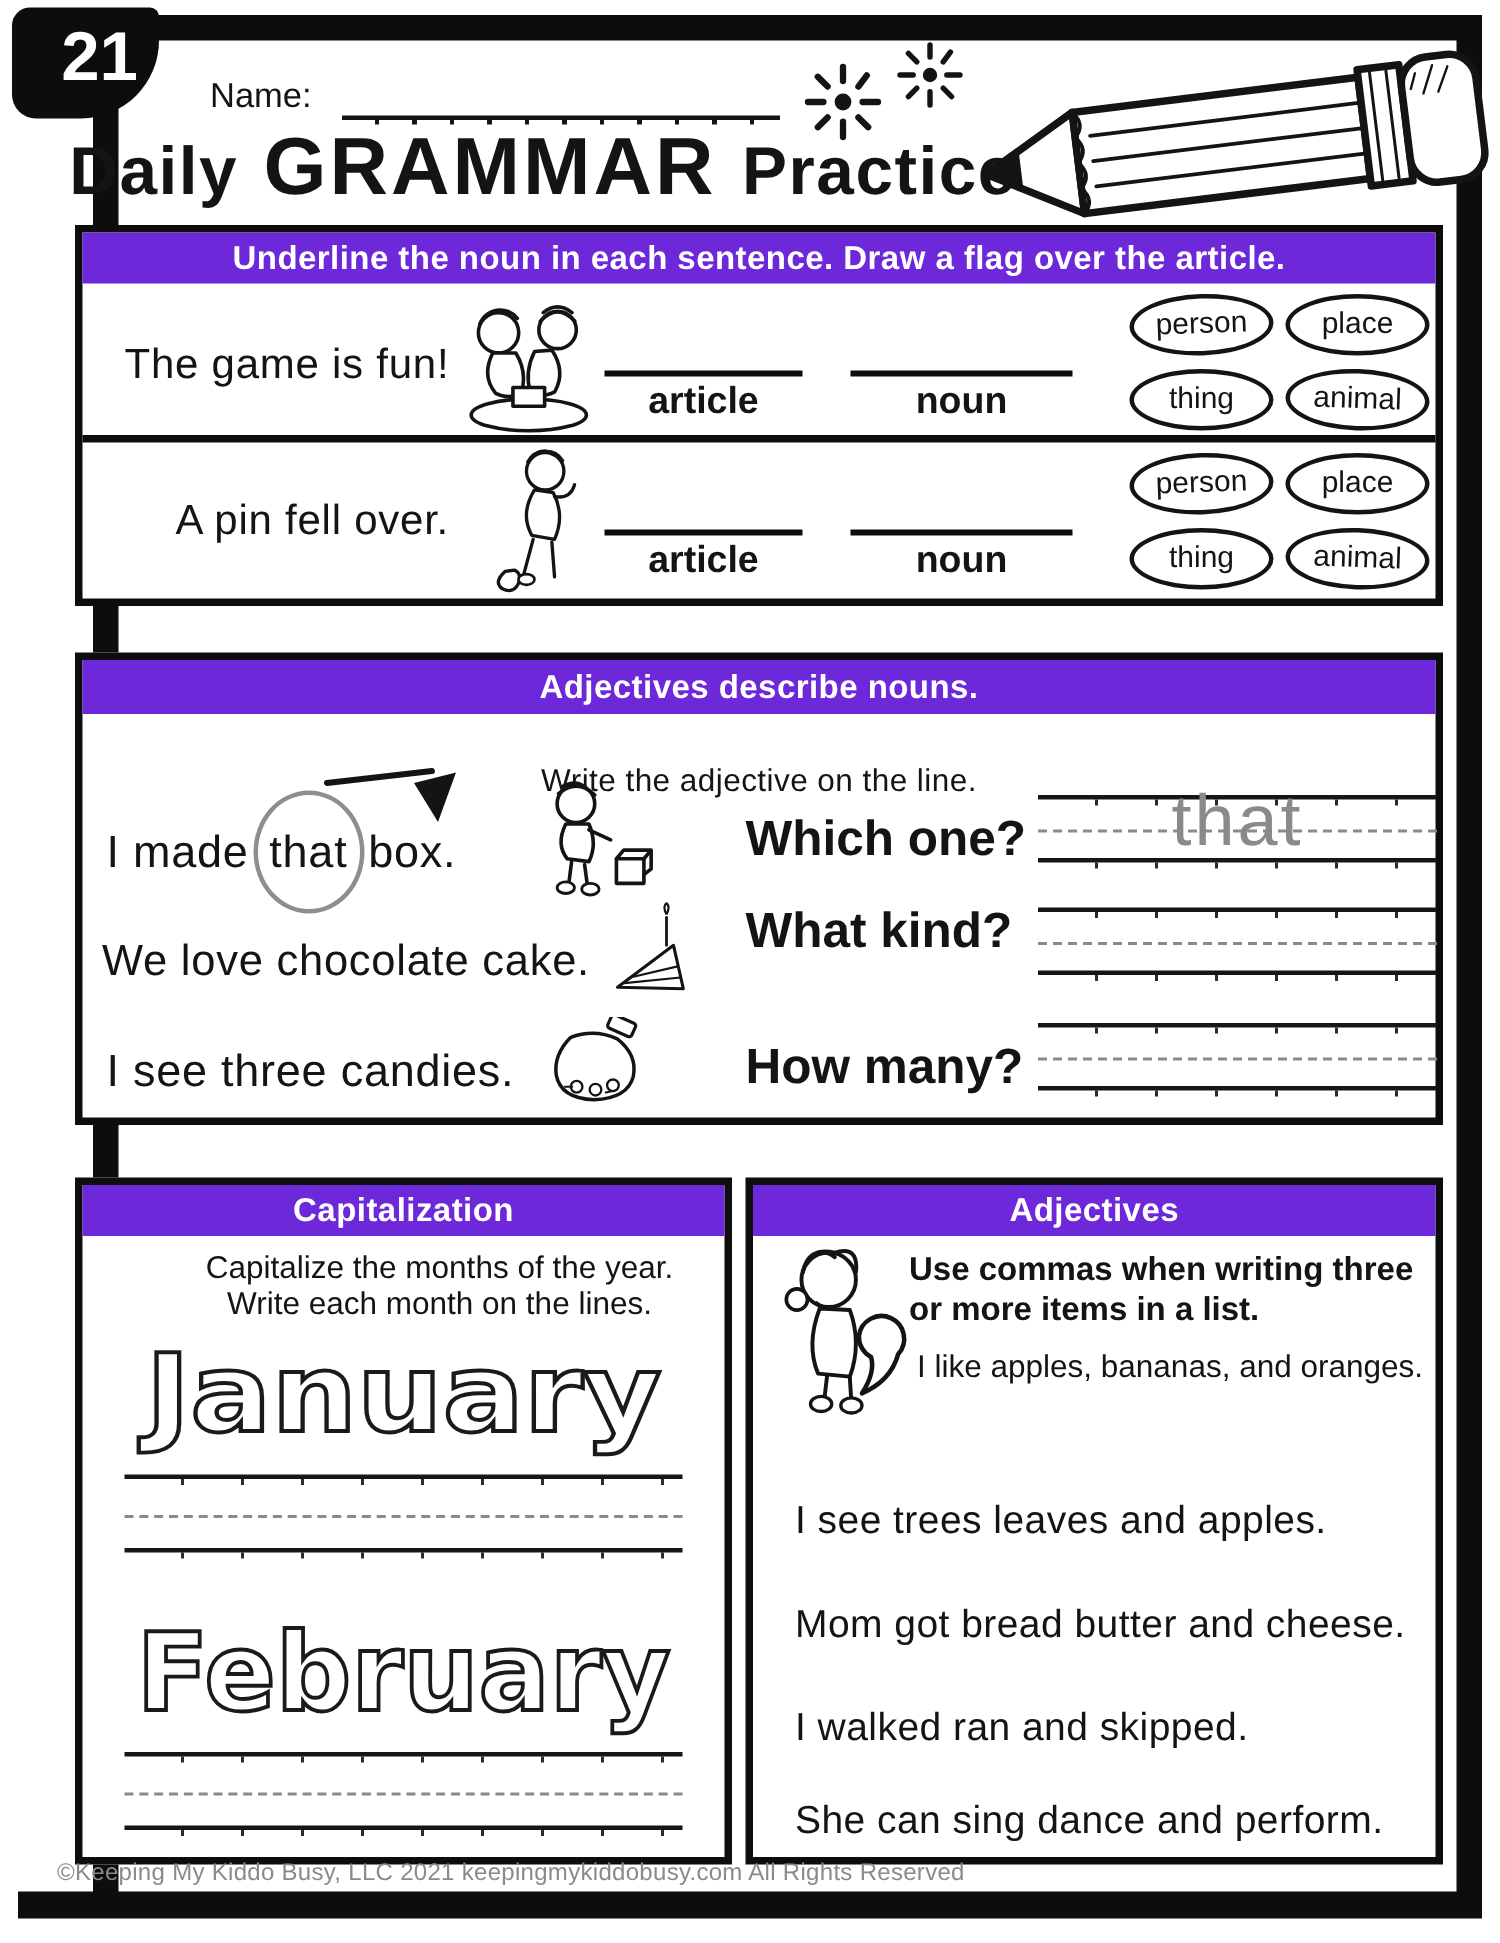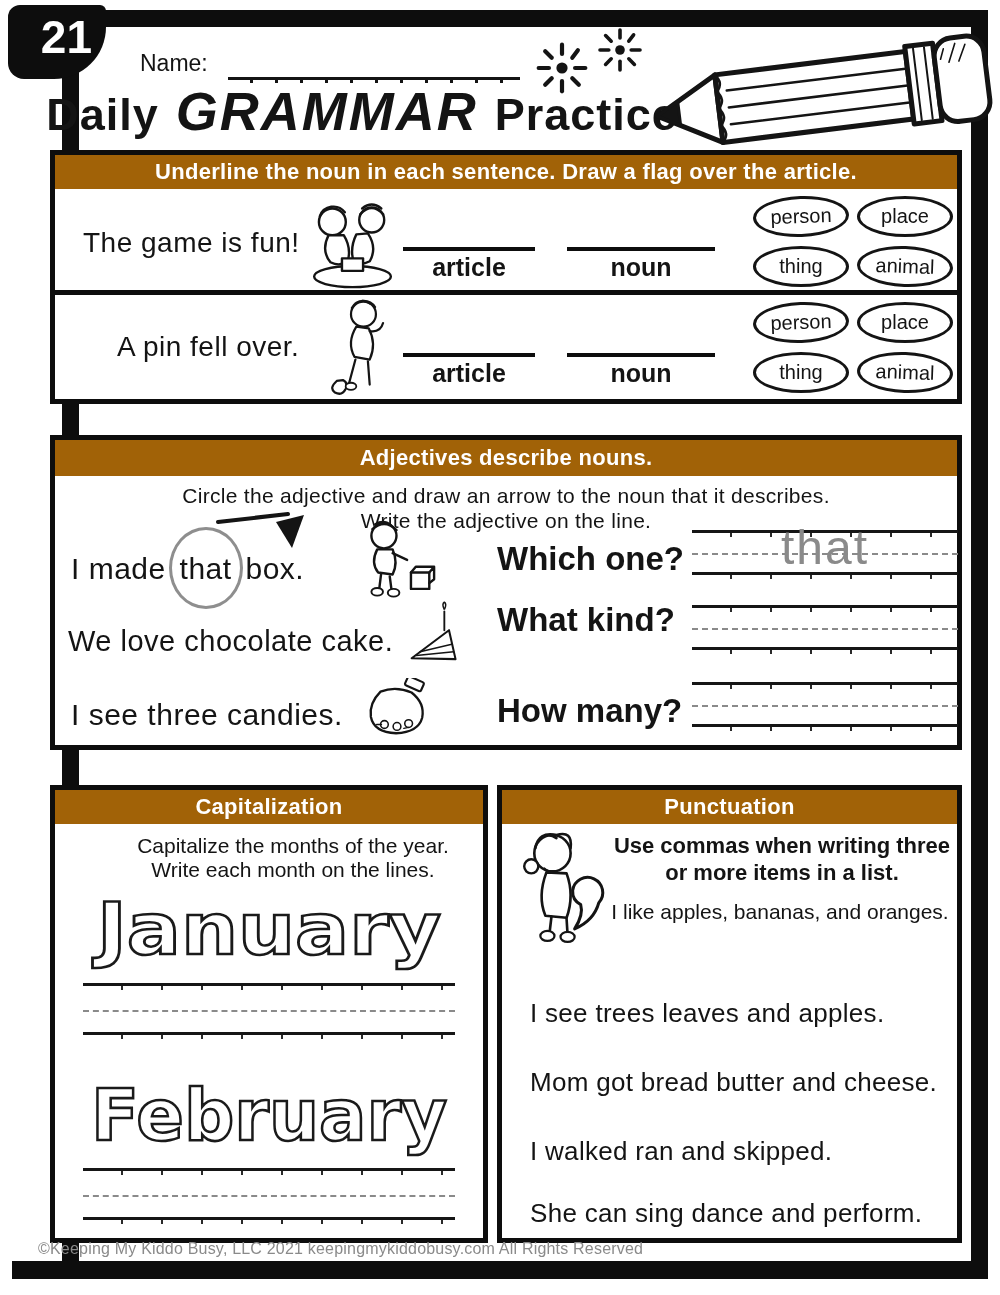--- a/index.html
+++ b/index.html
@@ -17,28 +17,28 @@
 
   
   .name-row { position:absolute; left:140px; top:50px; font-size:23px; }
   .name-line { position:absolute; left:228px; top:77px; width:292px; height:6px;
                border-top:3px solid #141414;
                background-image:repeating-linear-gradient(90deg, transparent 0 22px, #141414 22px 25px);
                background-size:100% 5px; background-repeat:no-repeat; }
   .title { position:absolute; left:58px; top:80px; width:608px; display:flex; justify-content:center;
            align-items:baseline; gap:17px; white-space:nowrap; }
   .title .t1 { font-size:45px; font-weight:bold; letter-spacing:1px; }
-  .title .t2 { font-size:54px; font-weight:bold; letter-spacing:2px;font-style:italic; }
+  .title .t2 { font-size:54px; font-weight:bold; letter-spacing:2px; }
   .title .t3 { font-size:45px; font-weight:bold; letter-spacing:1px; }
   .sun { position:absolute; z-index:4; }
   .pencil { position:absolute; left:648px; top:26px; width:348px; height:138px; transform:rotate(-7deg); z-index:6; }
 
   
   .sec { position:absolute; background:#fff; border:5px solid #0d0d0d; }
-  .sec-header { background:#a16207; color:#fff; font-weight:bold; text-align:center;
+  .sec-header { background:#6d28d9; color:#fff; font-weight:bold; text-align:center;
                 font-size:22px; line-height:34px; height:34px; letter-spacing:.3px; }
   .hw-solid { height:7px; border-top:3px solid #161616;
               background-image:repeating-linear-gradient(90deg, transparent 0 38px, #2a2a2a 38px 40px);
               background-size:100% 6px; background-repeat:no-repeat; }
   .hw-dashed { height:2px; border-top:2px dashed #8a8a8a; }
 
   
   .sec1 { left:50px; top:150px; width:912px; height:254px; }
   .noun-row { position:relative; height:106px; }
   .noun-row.first { border-bottom:5px solid #0d0d0d; }
@@ -68,21 +68,21 @@
   .hw-answer { position:absolute; left:0; width:100%; top:-10px; text-align:center;
                font-size:48px; color:#8a8a8a; letter-spacing:2px; z-index:2; }
 
   
   .sec3a { left:50px; top:785px; width:438px; height:458px; }
   .sec3b { left:497px; top:785px; width:465px; height:458px; }
   .cap-inst { position:absolute; left:0; width:100%; text-align:center; font-size:21px;padding-left:48px; }
   .month-svg { position:absolute; left:24px; }
   .cap-lines { position:absolute; left:28px; width:372px; }
   .cap-lines .gap1 { height:20px; } .cap-lines .gap2 { height:20px; }
-  .punct-rule { position:absolute; left:104px; top:42px; width:352px; text-align:center;
+  .punct-rule { position:absolute; left:104px; top:42px; width:352px; 
                 font-size:22px; font-weight:bold; line-height:27px; }
   .punct-example { position:absolute; left:100px; top:110px; width:356px; text-align:center; font-size:21px; }
   .your-turn { position:absolute; left:24px; top:148px; font-size:33px; font-weight:bold; }
   .punct-sentence { position:absolute; left:28px; font-size:26px; letter-spacing:.3px; white-space:nowrap; }
 
   .footer { position:absolute; left:38px; top:1240px; font-size:16px; color:#8a8a8a; letter-spacing:.2px; }
 
   svg .ln { stroke:#141414; fill:none; stroke-linecap:round; stroke-linejoin:round; }
   svg .fl { stroke:#141414; fill:#fff; stroke-linejoin:round; }
 </style>
@@ -204,21 +204,20 @@
         <div class="oval">person</div>
         <div class="oval">place</div>
         <div class="oval">thing</div>
         <div class="oval">animal</div>
       </div>
     </div>
   </div>
 
   <div class="sec sec2">
     <div class="sec-header" style="height:36px; line-height:36px;">Adjectives describe nouns.</div>
-    <div class="inst" style="top:44px;">Circle the adjective and draw an arrow to the noun that it describes.</div>
     <div class="inst" style="top:69px;">Write the adjective on the line.</div>
 
     <div class="adj-sentence" style="left:16px; top:112px;">
       <span>I made</span>
       <span class="circle-word">
         <span class="ring"></span>
         <span>that</span>
         <svg class="arrow-svg" viewBox="0 0 112 56">
           <path class="ln" d="M4 20 L74 12" stroke-width="4"></path>
           <polygon points="62,20 90,13 78,46" fill="#141414"></polygon>
@@ -307,21 +306,21 @@
     <div class="cap-lines" style="top:378px;">
       <div class="hw-solid"></div>
         <div class="gap1"></div>
       <div class="hw-dashed"></div>
         <div class="gap2"></div>
       <div class="hw-solid"></div>
     </div>
   </div>
 
   <div class="sec sec3b">
-    <div class="sec-header">Punctuation</div>
+    <div class="sec-header">Adjectives</div>
 
     <svg style="position:absolute; left:8px; top:38px; width:96px; height:116px;" viewBox="0 0 95 115">
       <circle class="fl" cx="42" cy="25" r="18" stroke-width="2.6"></circle>
       <path class="ln" d="M25 20 Q28 3 46 7 Q62 2 60 20 M30 10 q8 -6 16 0" stroke-width="2.6"></path>
       <circle class="fl" cx="21" cy="38" r="7" stroke-width="2.4"></circle>
       <path class="ln" d="M34 40 q4 4 12 3" stroke-width="2"></path>
       <path class="fl" d="M36 44 q-9 24 -1 43 l21 2 q8 -22 0 -44 z" stroke-width="2.6"></path>
       <path class="ln" d="M41 88 l-2 17 m17 -15 l1 16" stroke-width="2.6"></path>
       <ellipse class="fl" cx="37" cy="107" rx="7" ry="5" stroke-width="2.2"></ellipse>
       <ellipse class="fl" cx="57" cy="108" rx="7" ry="5" stroke-width="2.2"></ellipse>

